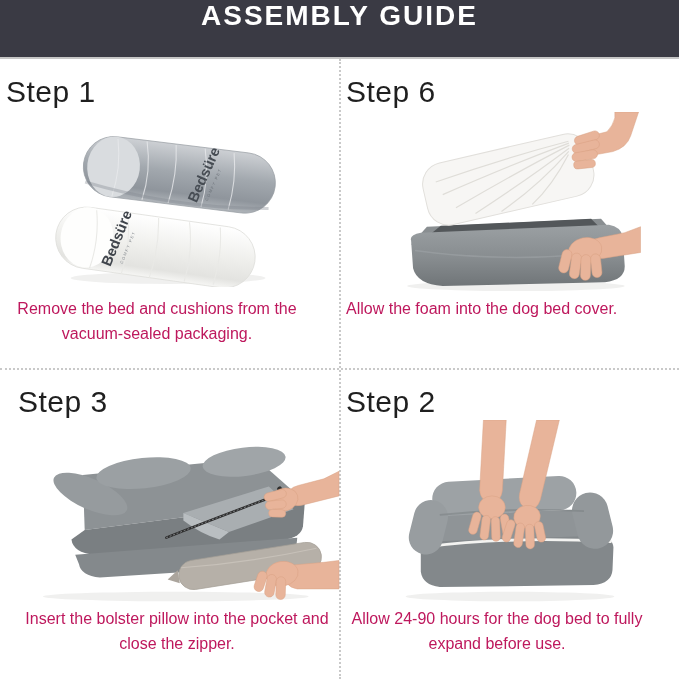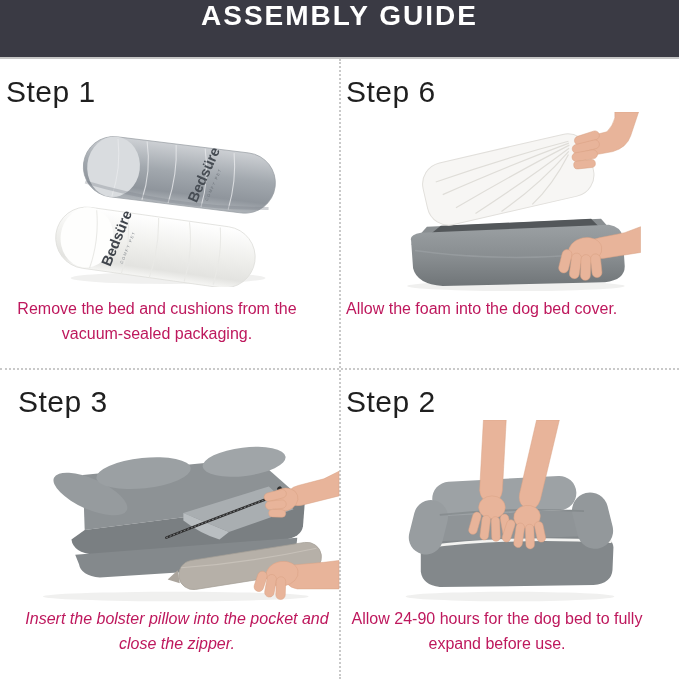--- a/index.html
+++ b/index.html
@@ -10,21 +10,21 @@
   .header h1{margin:0;color:#ffffff;font-size:28px;font-weight:bold;letter-spacing:2px;}
   .vdiv{position:absolute;left:339px;top:59px;bottom:0;width:0;border-left:2px dotted #c9c9c9;}
   .hdiv{position:absolute;left:0;right:0;top:368px;height:0;border-top:2px dotted #c9c9c9;}
   .quad{position:absolute;width:339px;height:310px;display:flex;flex-direction:column;align-items:flex-start;
         padding:14px 6px 8px;box-sizing:border-box;}
   .q1{left:0;top:59px}.q2{left:340px;top:59px}.q3{left:12px;top:369px;height:310px}.q4{left:340px;top:369px;height:310px}
   .step-label{margin:2px 0 0;font-size:30px;font-weight:500;color:#1f1f1f;letter-spacing:.5px;}
   .illus{flex:1;min-height:0;width:100%;display:flex;align-items:center;justify-content:center;}
   .illus svg{display:block;}
   .caption{margin:0;height:64px;font-size:16px;line-height:1.55;color:#be185d;text-align:center;max-width:302px;}
-  .q3 .caption{max-width:318px;font-style:italic;}
+  .q3 .caption{max-width:318px;}
 </style>
 </head>
 <body>
 
 <div class="page">
 
   <div class="header">
     <h1>ASSEMBLY GUIDE</h1>
   </div>
 

